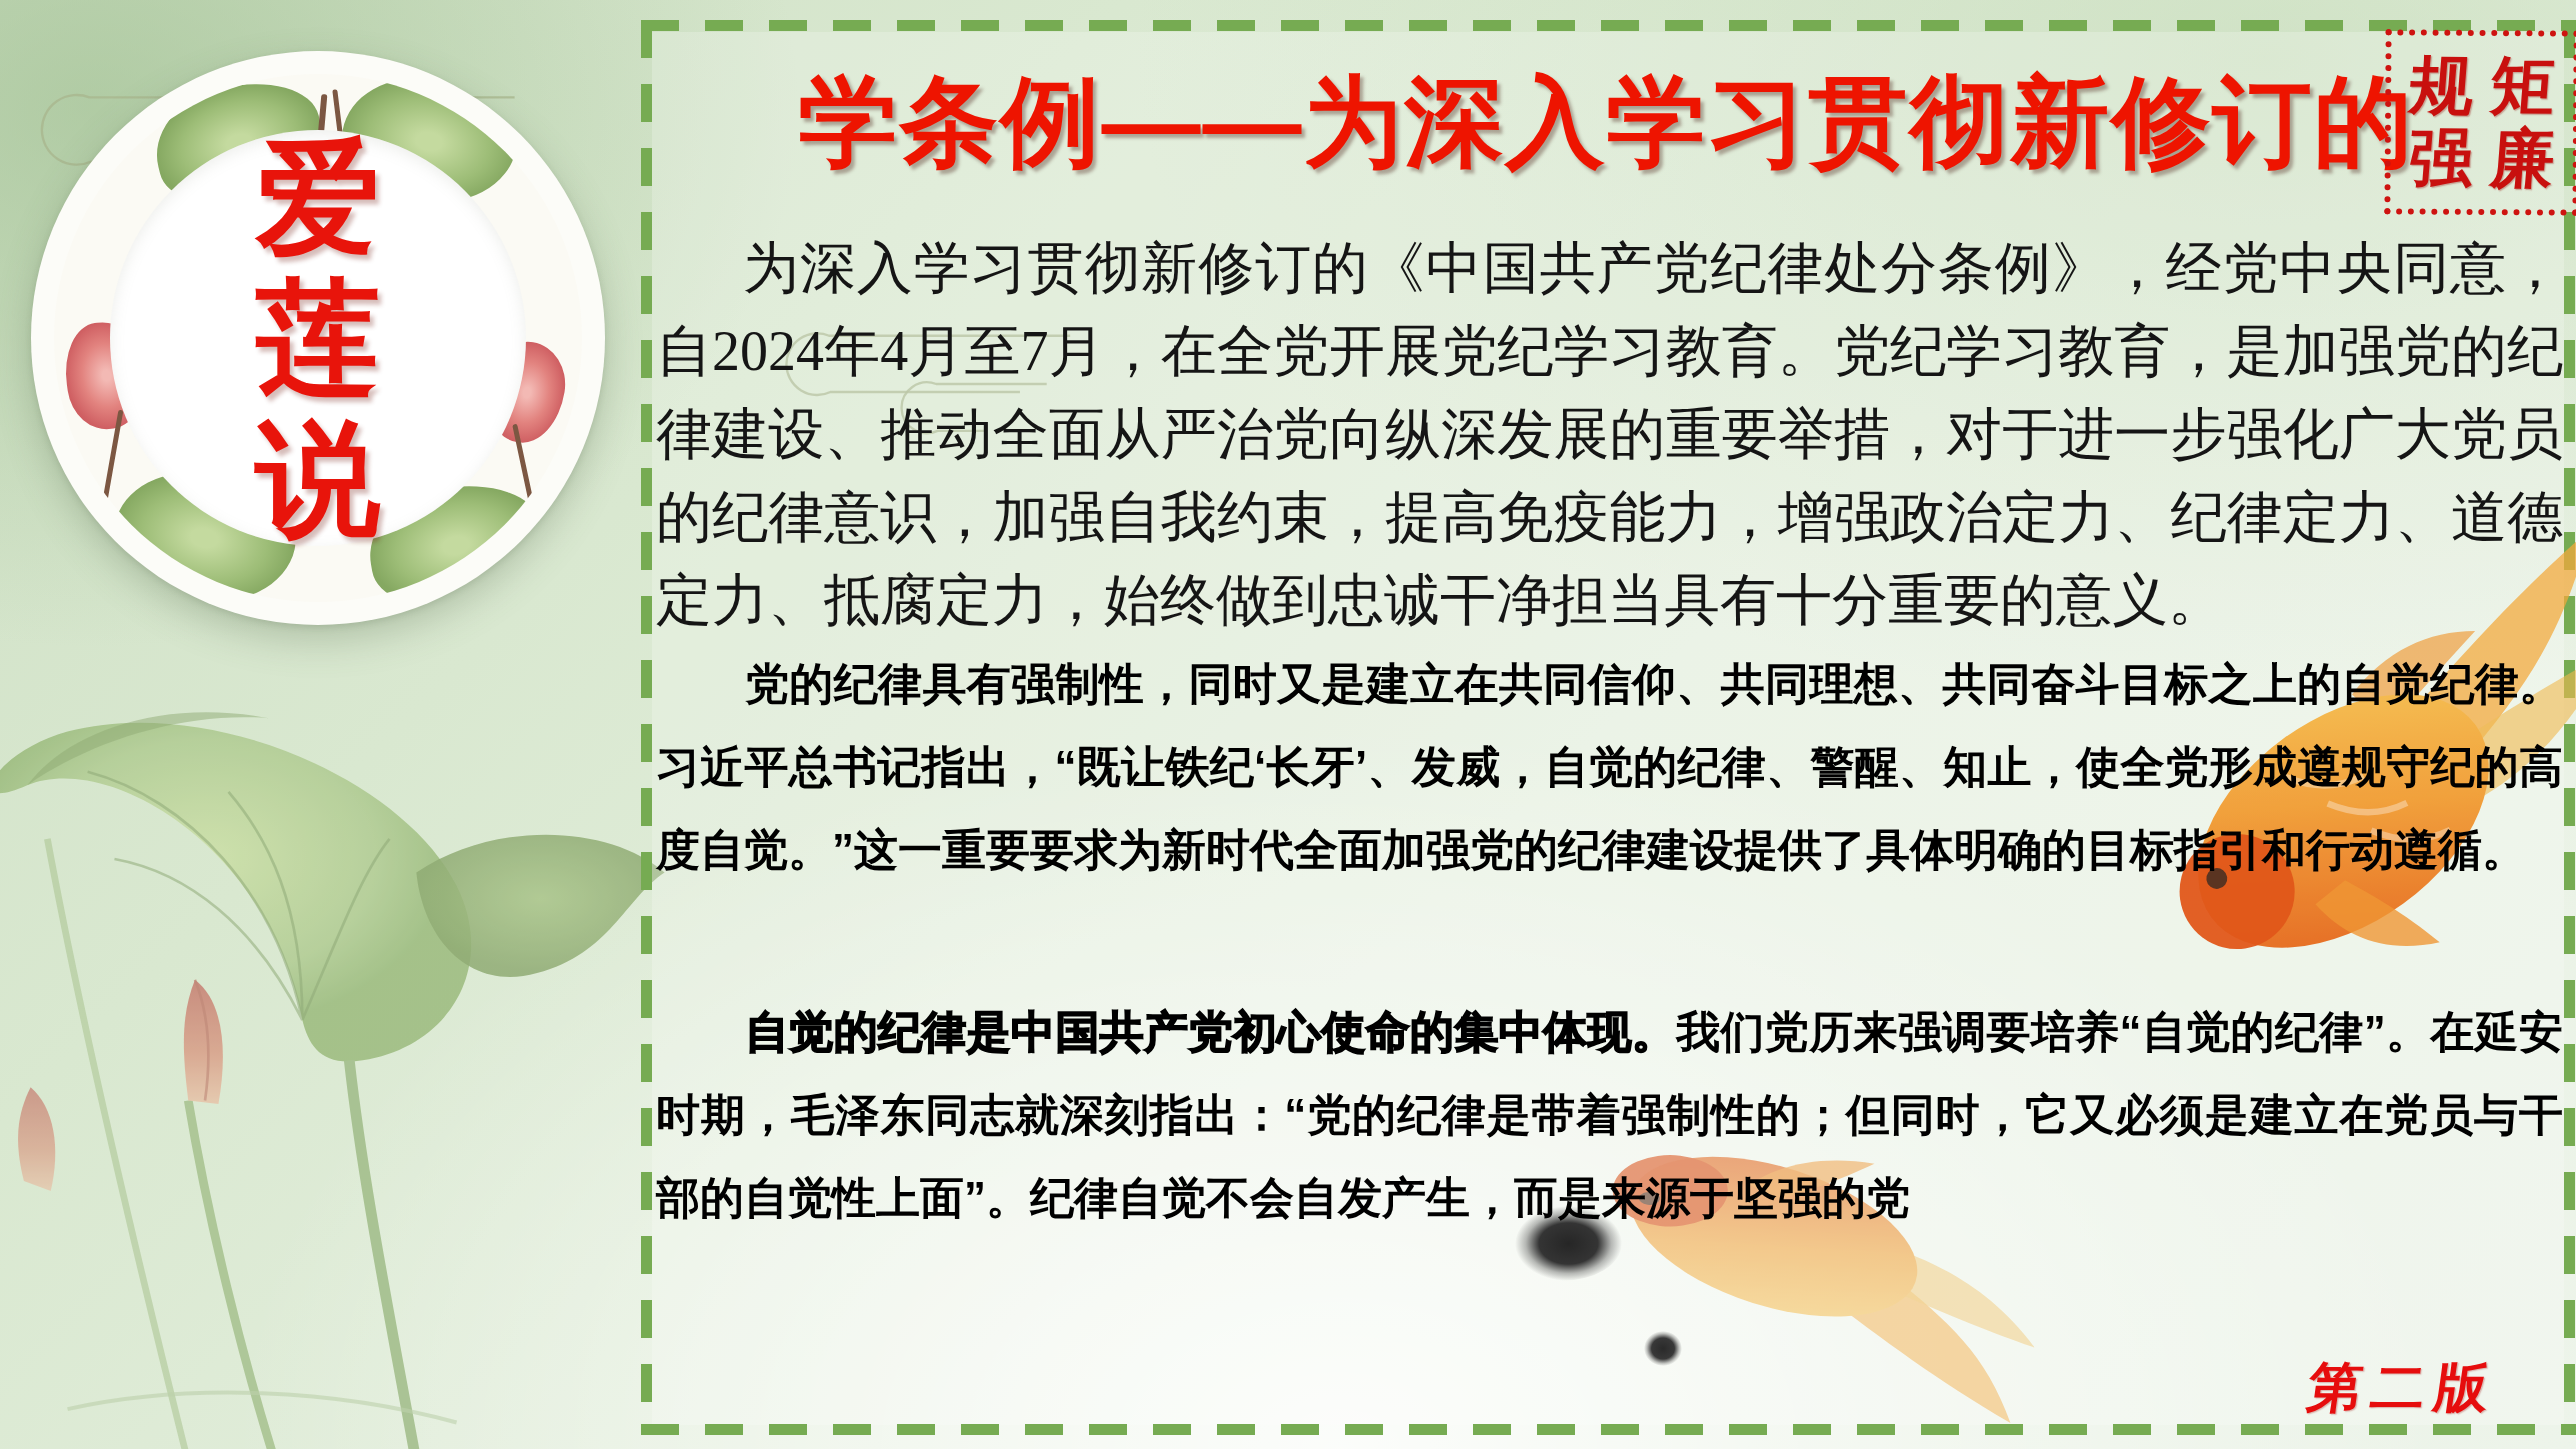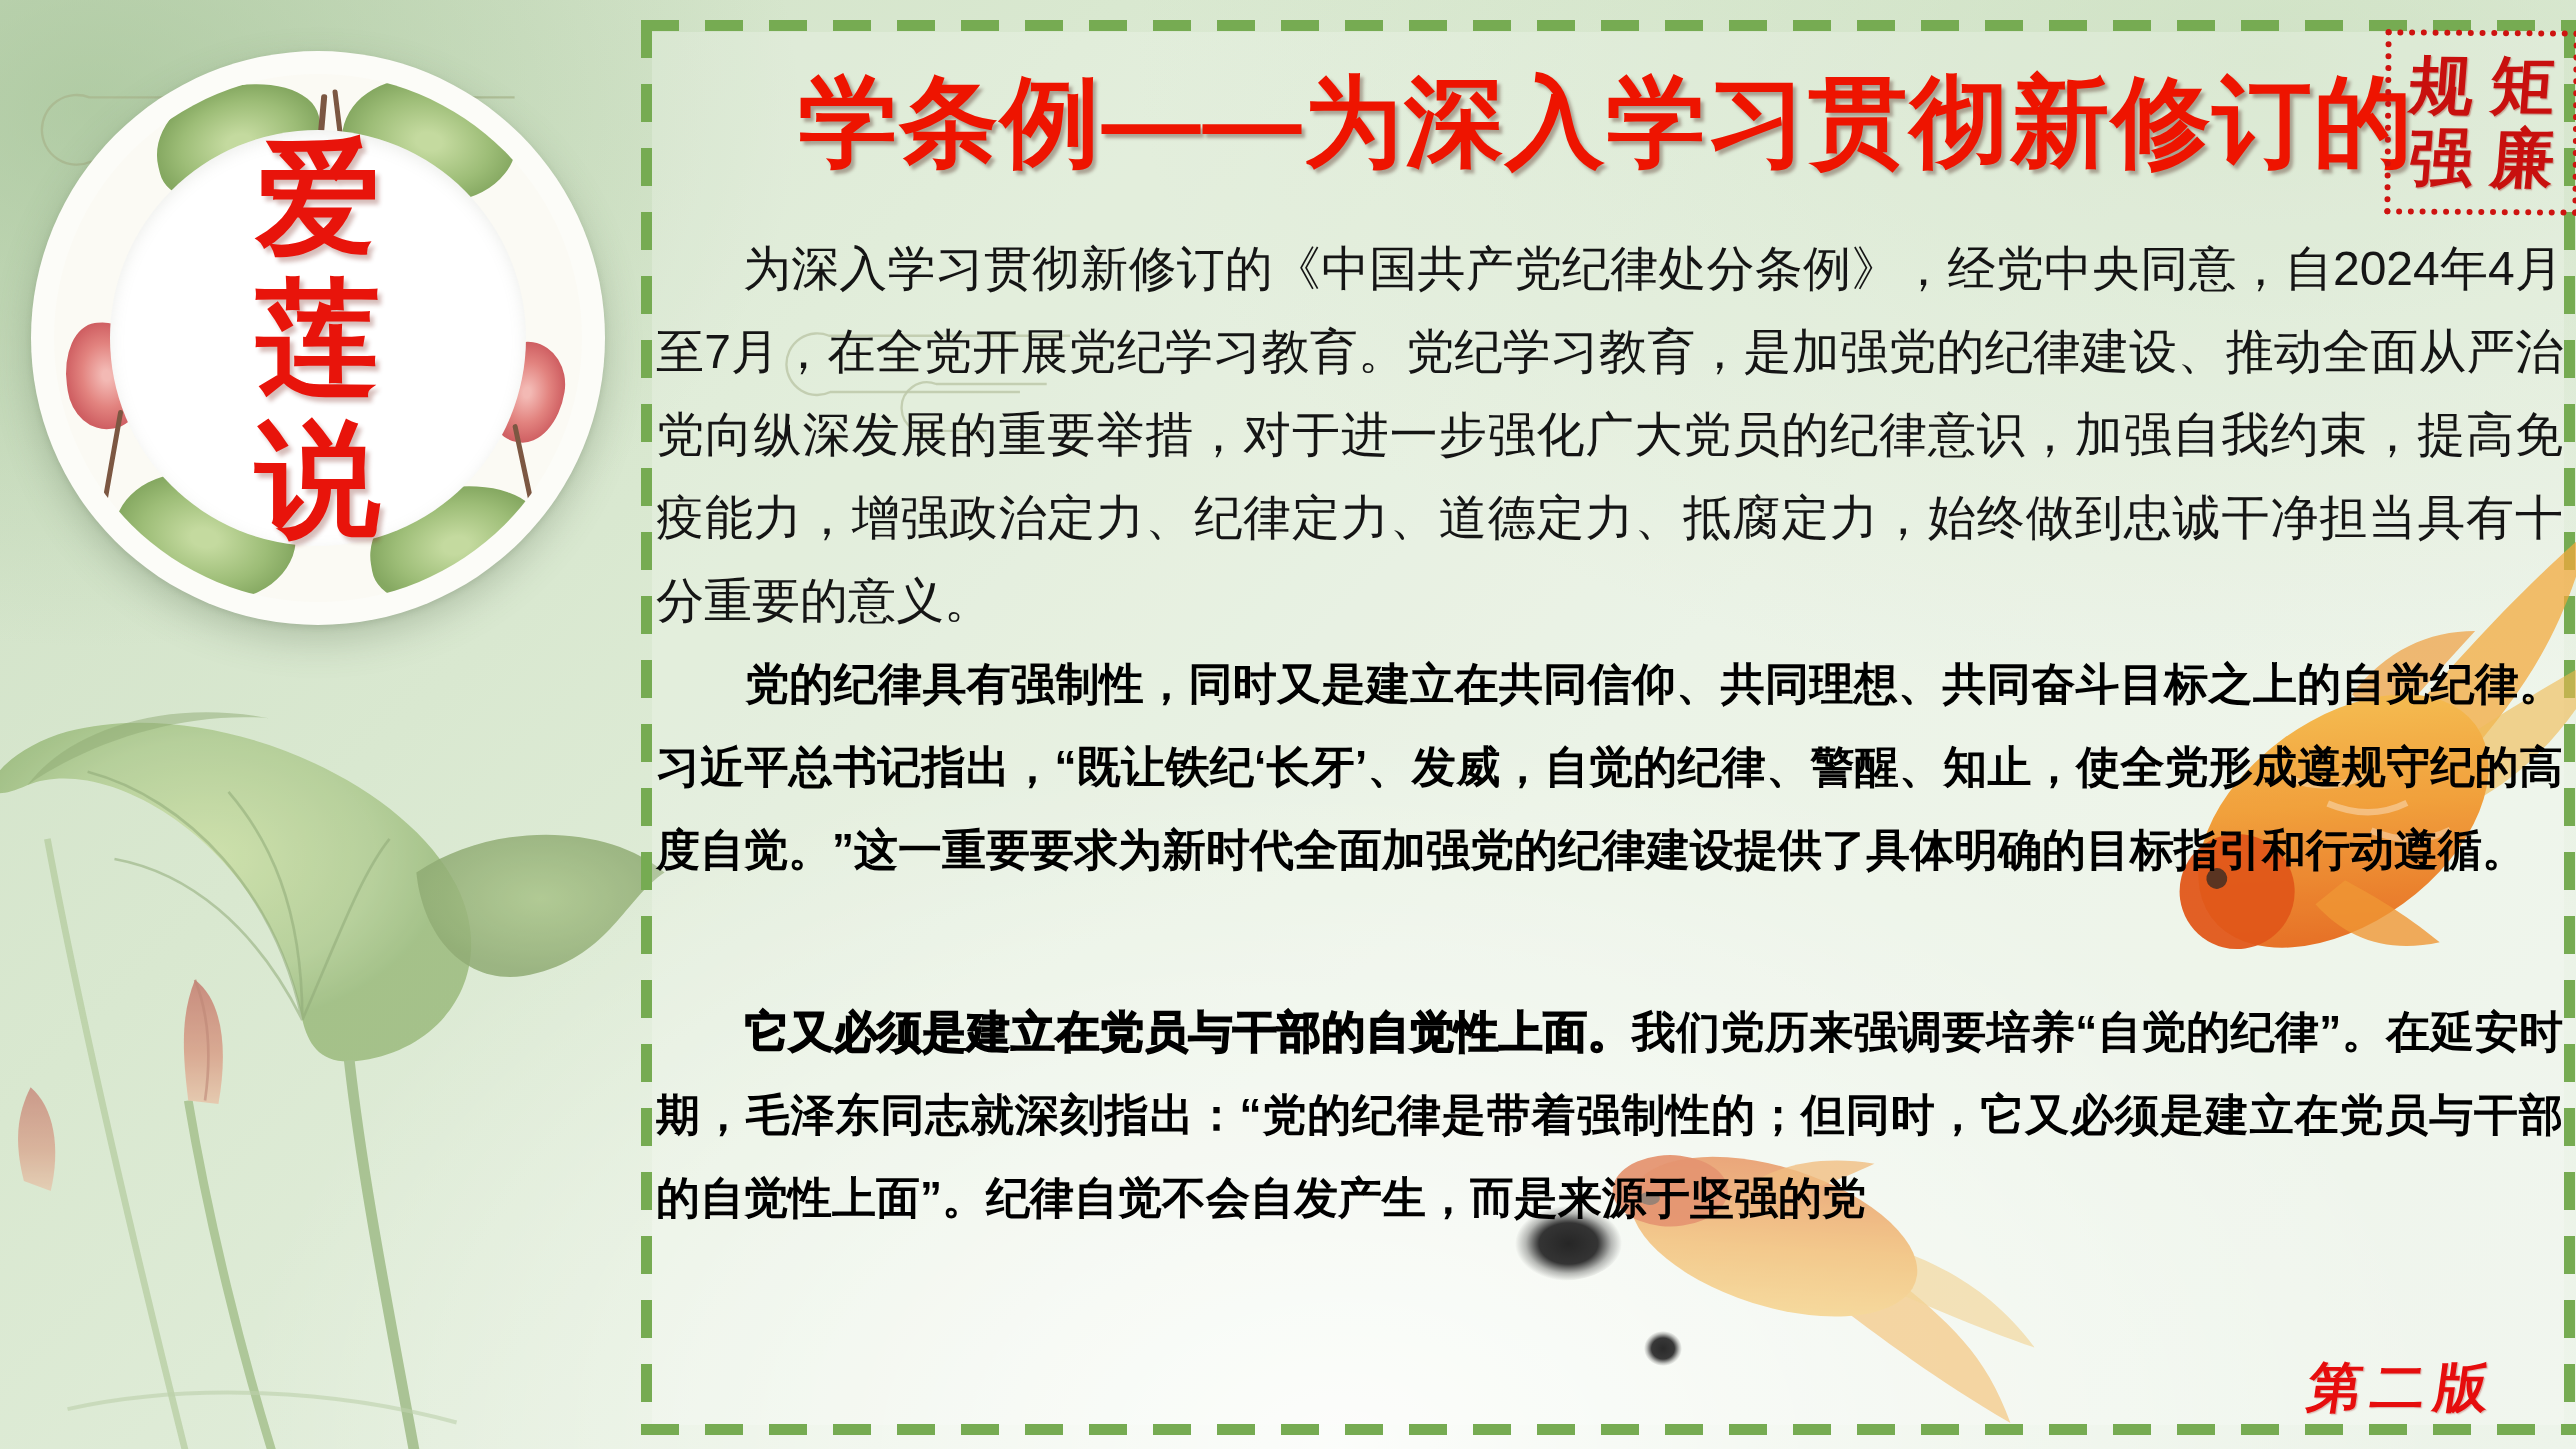--- a/index.html
+++ b/index.html
@@ -61,21 +61,21 @@
   .blot1{left:1515px;top:1206px;width:107px;height:75px;
     background:radial-gradient(closest-side,#262626 0%,#343434 55%,rgba(60,60,60,.35) 80%,transparent 100%);
     border-radius:46% 54% 58% 42%/55% 45% 52% 48%;}
   .blot2{left:1644px;top:1331px;width:38px;height:35px;
     background:radial-gradient(closest-side,#2a2a2a 0%,#383838 60%,rgba(60,60,60,.3) 85%,transparent 100%);
     border-radius:50% 50% 46% 54%/48% 52% 50% 50%;}
 
   
   .article{left:656px;top:227px;width:1907px;color:#101010;z-index:5;}
   .article p{margin:0;text-align:justify;}
-  .p-kai{font-family:Liberation Sans, sans-serif;font-size:48px;line-height:83px;
+  .p-kai{font-family:Liberation Serif, serif;font-size:56px;line-height:83px;
     font-weight:400;text-indent:87px;color:#151515;}
   .p-hei{font-family:"Liberation Sans",sans-serif;font-size:44px;line-height:83px;
     font-weight:700;text-indent:89px;color:#000;}
   .p-gap{margin-top:99px !important;}
   .lead-bold{font-weight:900;-webkit-text-stroke:1.5px #000;}
 
   
   .page-label{left:2308px;top:1352px;font-family:"Liberation Serif",serif;
     font-size:54px;font-weight:700;color:#e60d0d;letter-spacing:9.4px;
     transform:skewX(-8deg);text-shadow:1.3px 1.3px 1.3px rgba(160,20,15,.3);}
@@ -189,17 +189,17 @@
 <h1 class="abs headline" style="margin:0;">学条例——为深入学习贯彻新修订的</h1>
 
 <div class="abs stamp">
   <div>规矩</div>
   <div>强廉</div>
 </div>
 
 <div class="abs article">
   <p class="p-kai">为深入学习贯彻新修订的《中国共产党纪律处分条例》，经党中央同意，自2024年4月至7月，在全党开展党纪学习教育。党纪学习教育，是加强党的纪律建设、推动全面从严治党向纵深发展的重要举措，对于进一步强化广大党员的纪律意识，加强自我约束，提高免疫能力，增强政治定力、纪律定力、道德定力、抵腐定力，始终做到忠诚干净担当具有十分重要的意义。</p>
   <p class="p-hei">党的纪律具有强制性，同时又是建立在共同信仰、共同理想、共同奋斗目标之上的自觉纪律。习近平总书记指出，“既让铁纪‘长牙’、发威，自觉的纪律、警醒、知止，使全党形成遵规守纪的高度自觉。”这一重要要求为新时代全面加强党的纪律建设提供了具体明确的目标指引和行动遵循。</p>
-  <p class="p-hei p-gap"><span class="lead-bold">它又必须是建立在党员与干部的自觉性上面。</span><span>我们党历来强调要培养“自觉的纪律”。在延安时期，毛泽东同志就深刻指出：“党的纪律是带着强制性的；但同时，它又必须是建立在党员与干部的自觉性上面”。纪律自觉不会自发产生，而是来源于坚强的党</span></p>
+  <p class="p-hei p-gap"><span class="lead-bold">自觉的纪律是中国共产党初心使命的集中体现。</span><span>我们党历来强调要培养“自觉的纪律”。在延安时期，毛泽东同志就深刻指出：“党的纪律是带着强制性的；但同时，它又必须是建立在党员与干部的自觉性上面”。纪律自觉不会自发产生，而是来源于坚强的党</span></p>
 </div>
 
 <div class="abs page-label">第二版</div>
 
 
 </body></html>

